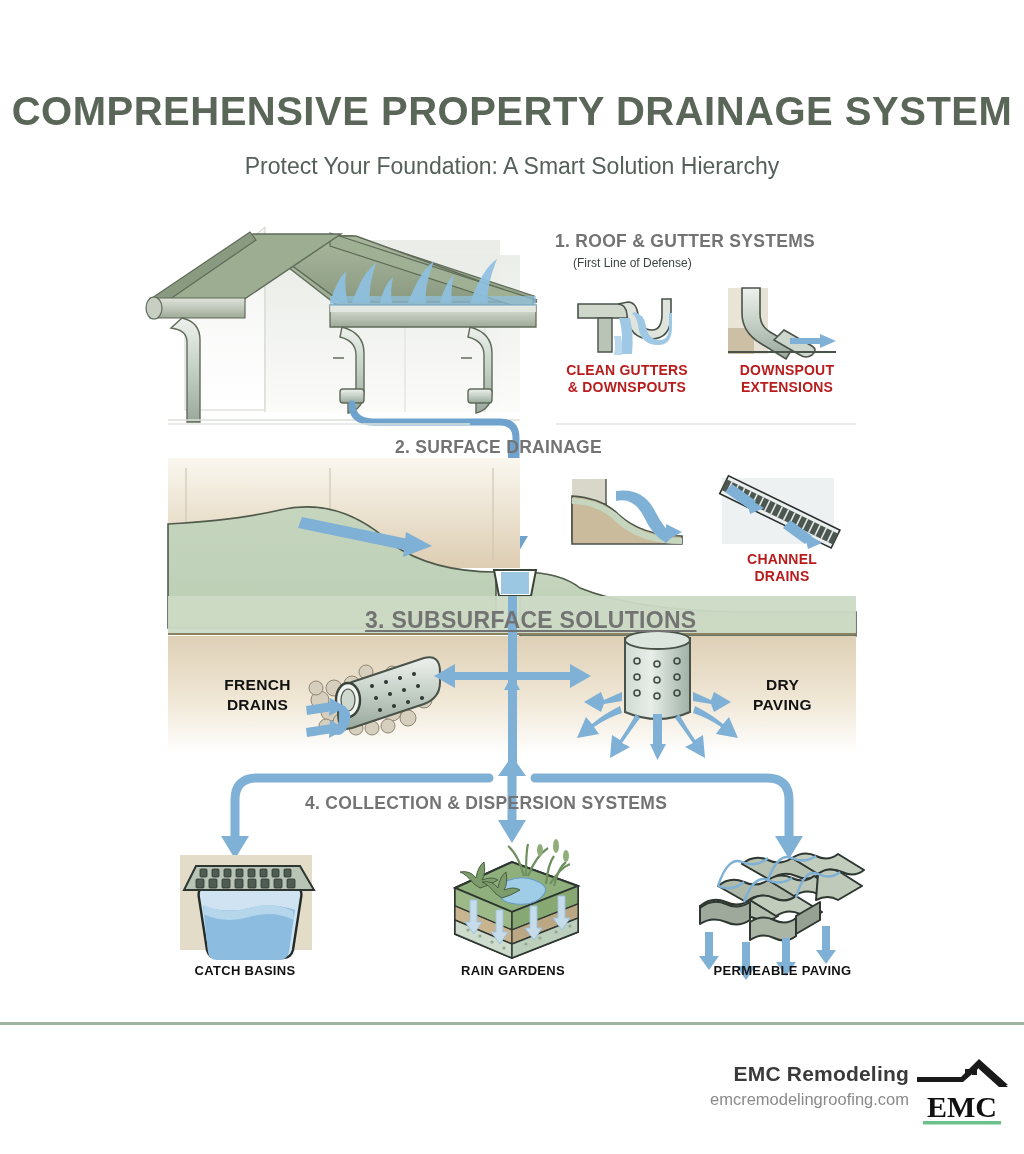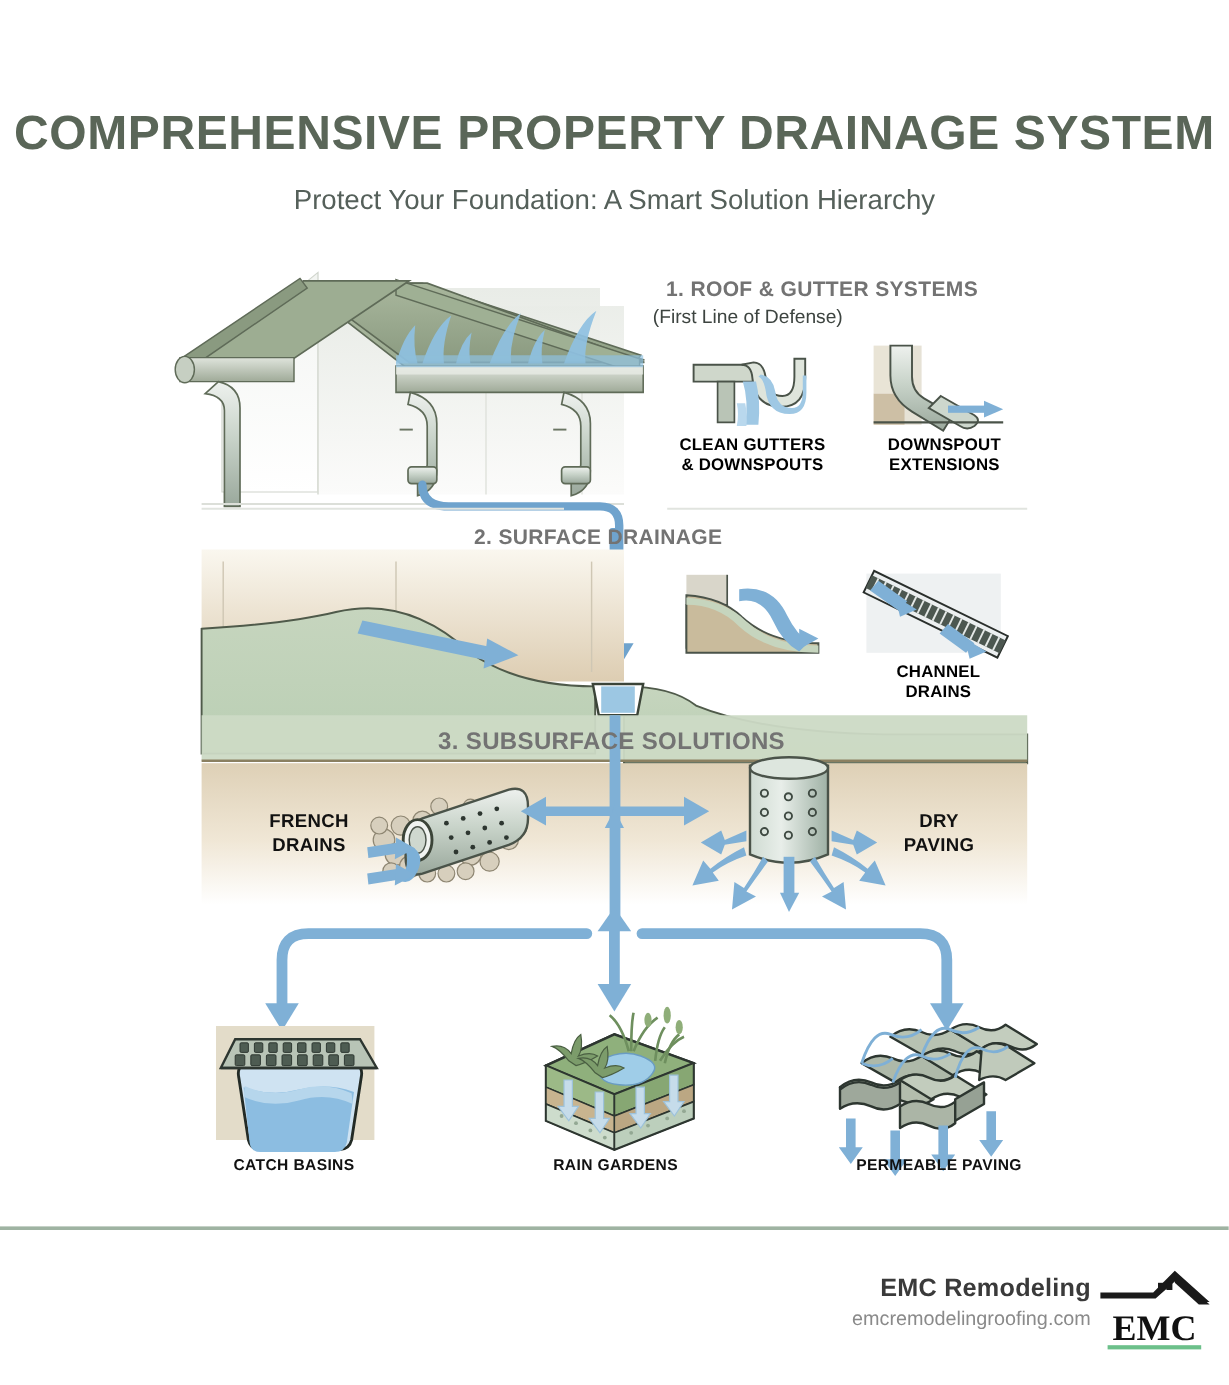--- a/index.html
+++ b/index.html
@@ -18,28 +18,28 @@
   }
   #subtitle{
     font-size:23px;color:#55605a;margin-top:18px;font-weight:normal;
   }
 
   
   .sec-h{
     position:absolute;font-weight:bold;color:#737373;white-space:nowrap;
   }
   #s1-head{left:555px;top:231px;font-size:17.5px;letter-spacing:0.3px;}
-  #s1-sub{left:544px;top:256px;font-size:16px;color:#3d4440;font-weight:normal;white-space:nowrap;position:absolute;}
+  #s1-sub{left:573px;top:256px;font-size:12px;color:#3d4440;font-weight:normal;white-space:nowrap;position:absolute;}
   #s2-head{left:395px;top:437px;font-size:17.5px;letter-spacing:0.3px;}
-  #s3-head{left:365px;top:607px;font-size:20px;letter-spacing:0.3px;}
+  #s3-head{left:365px;top:607px;font-size:23px;letter-spacing:0.3px;text-decoration:underline;}
   #s4-head{left:305px;top:793px;font-size:17.5px;letter-spacing:0.3px;}
 
   
   .cap{position:absolute;text-align:center;font-size:14px;font-weight:bold;
-       color:#000000;line-height:17px;letter-spacing:0.2px;}
+       color:#b91c1c;line-height:17px;letter-spacing:0.2px;}
   #cap-gutters{left:541px;top:362px;width:172px;}
   #cap-downspout{left:716px;top:362px;width:142px;}
   #cap-grading{left:556px;top:551px;width:142px;}
   #cap-channel{left:712px;top:551px;width:140px;}
 
   .cap-big{position:absolute;text-align:center;font-size:15.5px;font-weight:bold;
            color:#111;line-height:20px;letter-spacing:0.3px;}
   #cap-french{left:190px;top:675px;width:135px;}
   #cap-dry{left:715px;top:675px;width:135px;}
 
@@ -514,20 +514,21 @@
 
   <div id="header">
     <h1 id="title">COMPREHENSIVE PROPERTY DRAINAGE SYSTEM</h1>
     <div id="subtitle">Protect Your Foundation: A Smart Solution Hierarchy</div>
   </div>
 
   <div class="sec-h" id="s1-head">1. ROOF &amp; GUTTER SYSTEMS</div>
   <div id="s1-sub">(First Line of Defense)</div>
   <div class="sec-h" id="s2-head">2. SURFACE DRAINAGE</div>
   <div class="sec-h" id="s3-head">3. SUBSURFACE SOLUTIONS</div>
+  <div class="sec-h" id="s4-head">4. COLLECTION &amp; DISPERSION SYSTEMS</div>
 
   <div class="cap" id="cap-gutters">
     <div>CLEAN GUTTERS</div>
     <div>&amp; DOWNSPOUTS</div>
   </div>
   <div class="cap" id="cap-downspout">
     <div>DOWNSPOUT</div>
     <div>EXTENSIONS</div>
   </div>
   <div class="cap" id="cap-channel">

